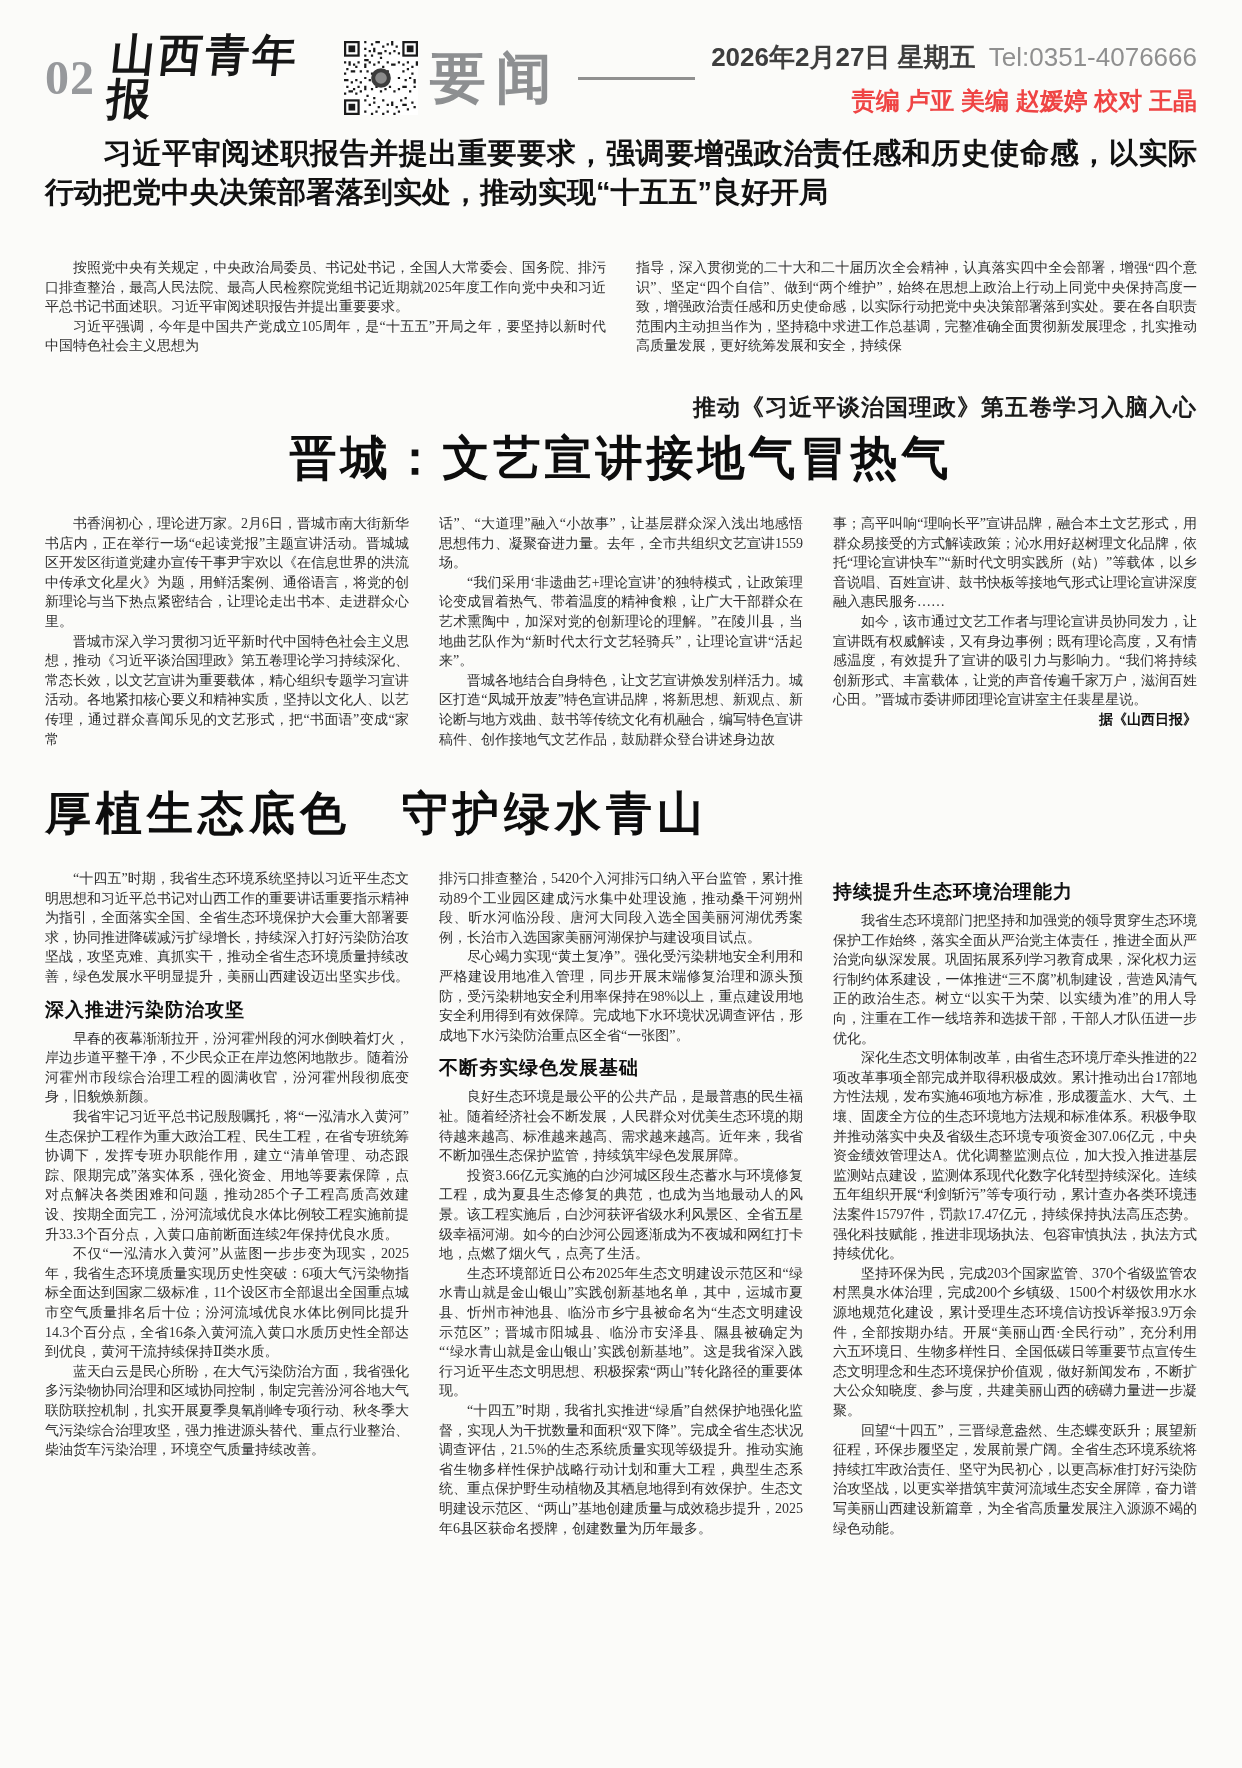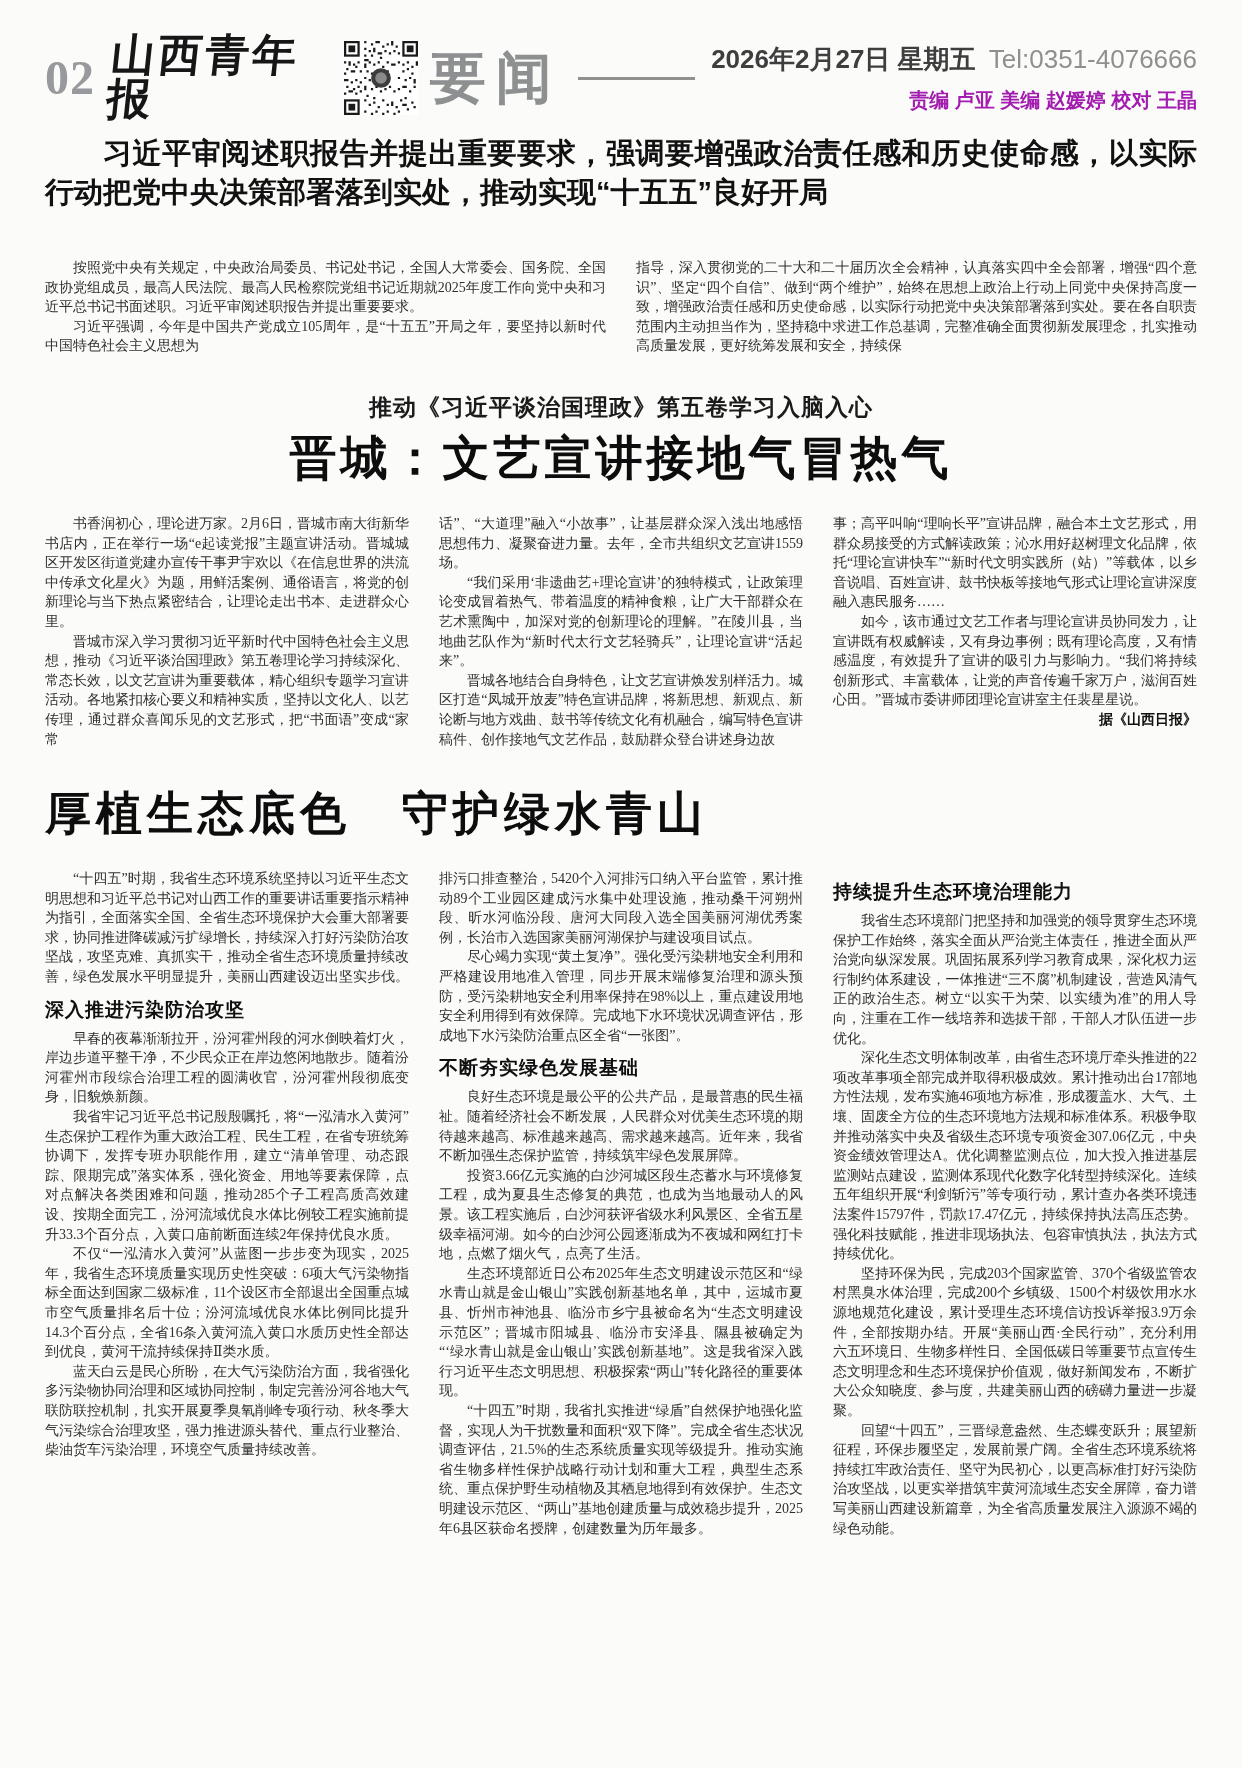--- a/index.html
+++ b/index.html
@@ -28,21 +28,21 @@
   .rule-left{flex:1;margin:0 16px 0 22px;}
   .rule-right{width:140px;margin:0 16px;}
   .qr{width:74px;height:74px;flex:0 0 74px;}
   .section-label{
     font-size:56px;font-weight:900;color:#8d8f91;
     letter-spacing:10px;line-height:1;margin-left:12px;white-space:nowrap;
   }
   .hdr-meta{text-align:right;white-space:nowrap;}
   .hdr-meta .l1{font-family:"Liberation Sans","DejaVu Sans",sans-serif;font-size:26px;font-weight:bold;color:#3e3e3e;}
   .hdr-meta .l1 .tel{color:#8f8f8f;font-weight:normal;margin-left:6px;}
-  .hdr-meta .l2{font-family:"Liberation Sans","DejaVu Sans",sans-serif;font-size:20px;font-weight:bold;color:#a21caf;margin-top:10px;}
+  .hdr-meta .l2{font-family:"Liberation Sans","DejaVu Sans",sans-serif;font-size:24px;font-weight:bold;color:#ef4444;margin-top:10px;}
 
   
   .a1-headline{margin-top:30px;}
   .a1-headline .hl{
     font-size:53px;font-weight:900;color:#0d0d0d;line-height:60px;
     text-align:justify;text-align-last:justify;letter-spacing:1px;
   }
   .deck{
     margin-top:12px;
     font-family:"Liberation Sans","DejaVu Sans",sans-serif;
@@ -54,21 +54,21 @@
   .col{flex:1 1 0;min-width:0;}
   .col p{margin:0;font-size:14px;line-height:19.6px;text-align:justify;text-indent:2em;color:#2f2f2f;}
   .col p.cont{text-indent:0;}
   .attr{
     float:right;font-family:"Liberation Sans","DejaVu Sans",sans-serif;
     font-weight:bold;color:#111;
   }
 
   
   .kicker{
-    margin-top:36px;text-align:center;
+    margin-top:36px;text-align:right;
     font-size:23px;font-weight:bold;color:#1b1b1b;letter-spacing:1px;
   }
   .a2-headline{
     margin-top:4px;text-align:center;
     font-size:47px;font-weight:900;color:#0d0d0d;letter-spacing:4px;
   }
   .a2-body{margin-top:24px;}
 
   
   .a3-headline{
@@ -121,21 +121,21 @@
       </div>
       <div class="l2">责编 卢亚 美编 赵媛婷 校对 王晶</div>
     </div>
   </div>
 
   <div>
     <p class="deck">习近平审阅述职报告并提出重要要求，强调要增强政治责任感和历史使命感，以实际行动把党中央决策部署落到实处，推动实现“十五五”良好开局</p>
 
     <div class="cols a1-body">
       <div class="col">
-        <p class="p">按照党中央有关规定，中央政治局委员、书记处书记，全国人大常委会、国务院、全国政协党组成员，最高人民法院、最高人民检察院党组书记近期就2025年度工作向党中央和习近平总书记书面述职。习近平审阅述职报告并提出重要要求。</p>
+        <p class="p">按照党中央有关规定，中央政治局委员、书记处书记，全国人大常委会、国务院、排污口排查整治，最高人民法院、最高人民检察院党组书记近期就2025年度工作向党中央和习近平总书记书面述职。习近平审阅述职报告并提出重要要求。</p>
         <p class="p">习近平强调，今年是中国共产党成立105周年，是“十五五”开局之年，要坚持以新时代中国特色社会主义思想为</p>
       </div>
       <div class="col">
         <p class="p cont">指导，深入贯彻党的二十大和二十届历次全会精神，认真落实四中全会部署，增强“四个意识”、坚定“四个自信”、做到“两个维护”，始终在思想上政治上行动上同党中央保持高度一致，增强政治责任感和历史使命感，以实际行动把党中央决策部署落到实处。要在各自职责范围内主动担当作为，坚持稳中求进工作总基调，完整准确全面贯彻新发展理念，扎实推动高质量发展，更好统筹发展和安全，持续保</p>
       </div>
     </div>
   </div>
 
   <div>
     <div class="kicker">推动《习近平谈治国理政》第五卷学习入脑入心</div>

